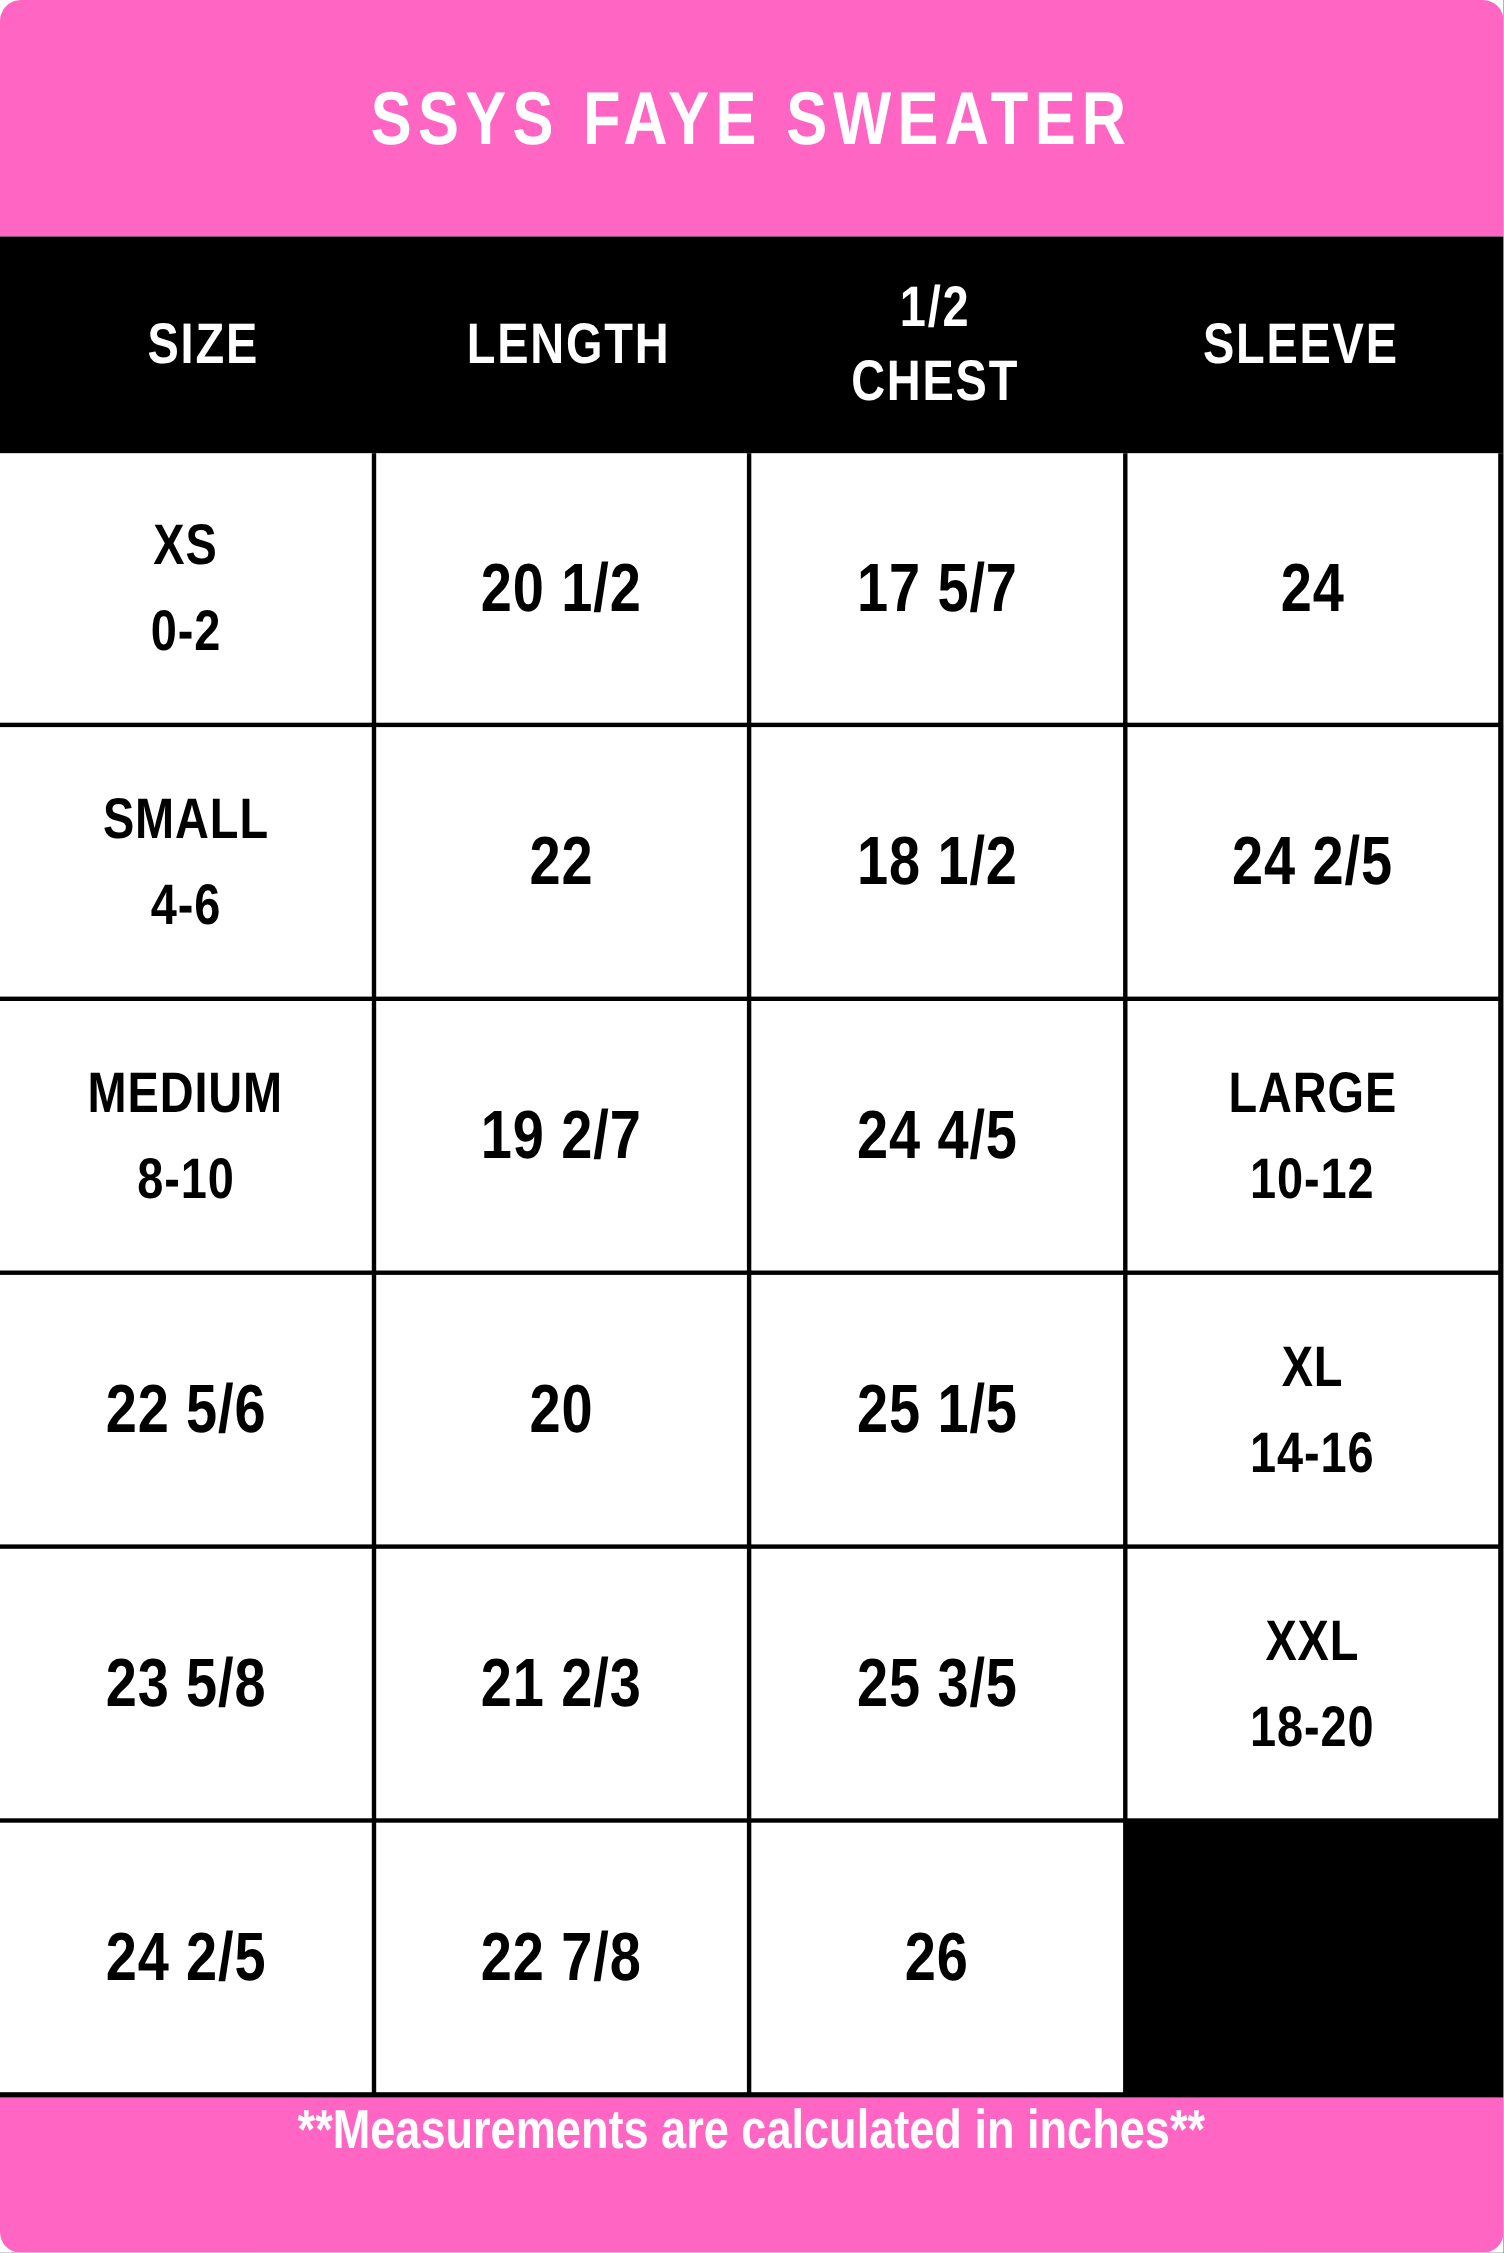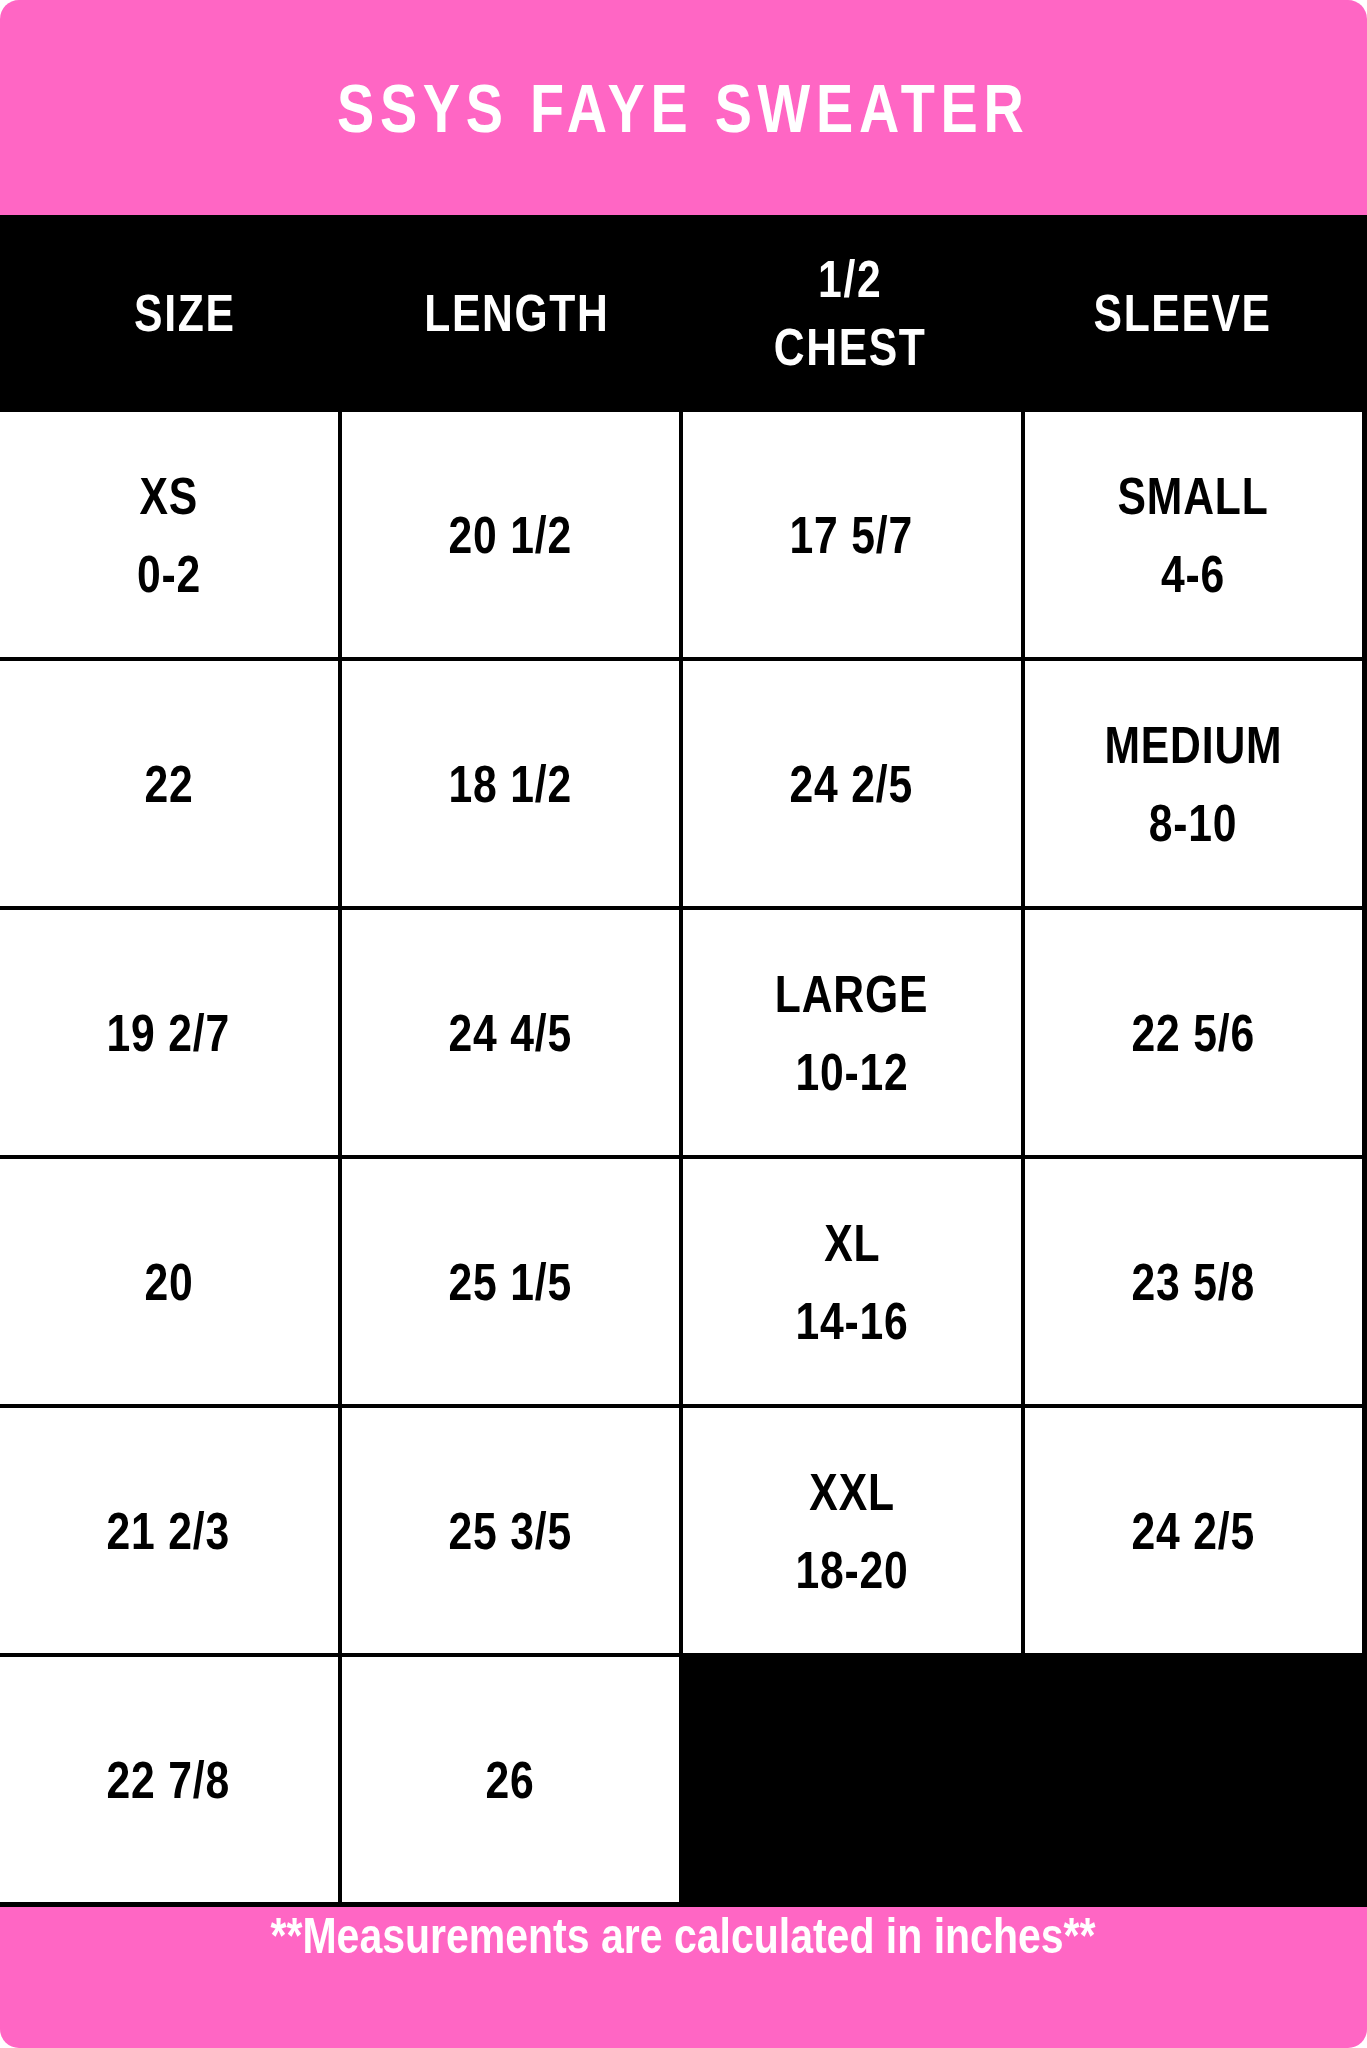--- a/index.html
+++ b/index.html
@@ -63,21 +63,21 @@
   .cell {
     background: var(--cell-bg, #ffffff);
     display: flex;
     flex-direction: column;
     align-items: center;
     justify-content: center;
     color: var(--body-text, #000000);
     text-align: center;
   }
   .cell.size-cell { font-size: 52px; line-height: 1.5; letter-spacing: 1px; }
-  .cell.measure-cell { font-size: 52px; letter-spacing: 1px; }
+  .cell.measure-cell { font-size: 62px; letter-spacing: 1px; }
   .footer {
     flex: 1 1 auto;
     background: var(--pink, #FF66C4);
     display: flex;
     align-items: flex-start;
     justify-content: center;
   }
   .footer p {
     margin: 0;
     color: #ffffff;
@@ -118,20 +118,23 @@
       <div class="cell size-cell">
         <span class="condensed">XS</span>
         <span class="condensed">0-2</span>
       </div>
       <div class="cell measure-cell">
         <span class="condensed">20 1/2</span>
       </div>
       <div class="cell measure-cell">
         <span class="condensed">17 5/7</span>
       </div>
+      <div class="cell measure-cell">
+        <span class="condensed">24</span>
+      </div>
       <div class="cell size-cell">
         <span class="condensed">SMALL</span>
         <span class="condensed">4-6</span>
       </div>
       <div class="cell measure-cell">
         <span class="condensed">22</span>
       </div>
       <div class="cell measure-cell">
         <span class="condensed">18 1/2</span>
       </div>

